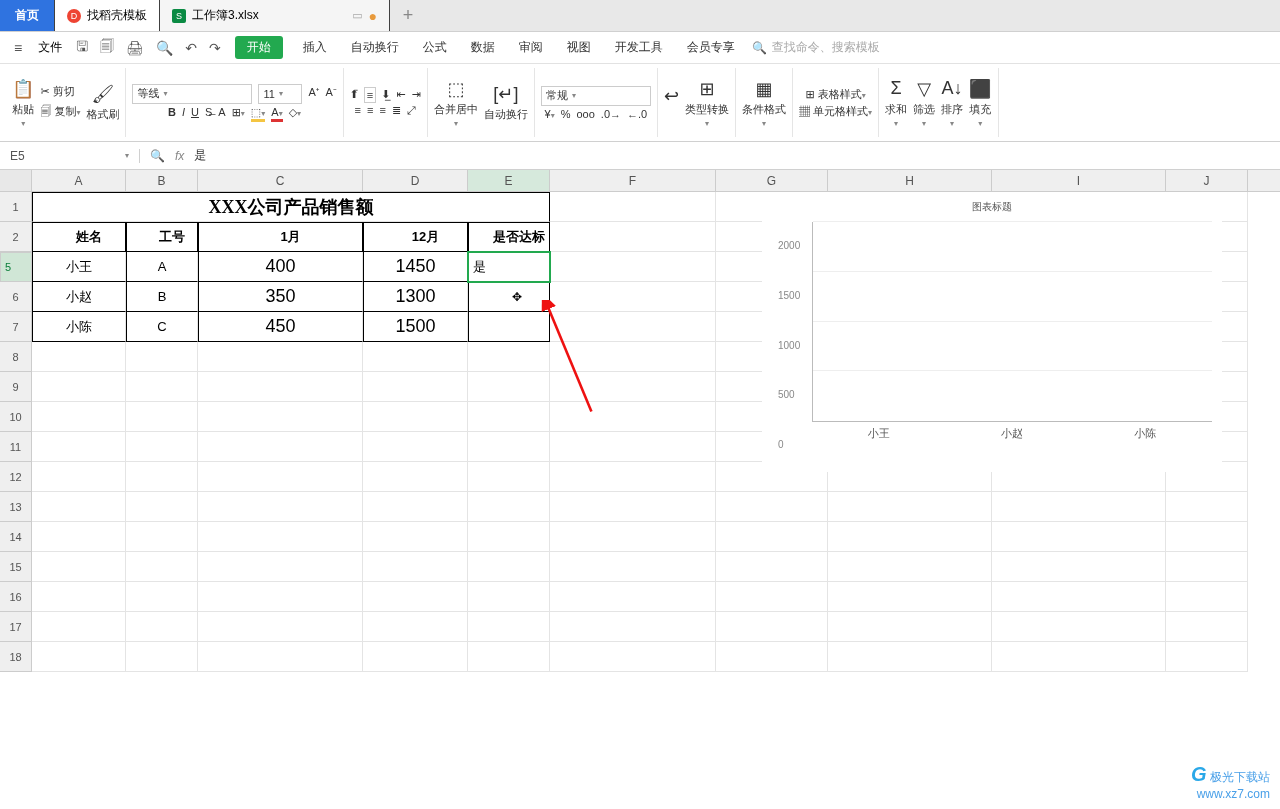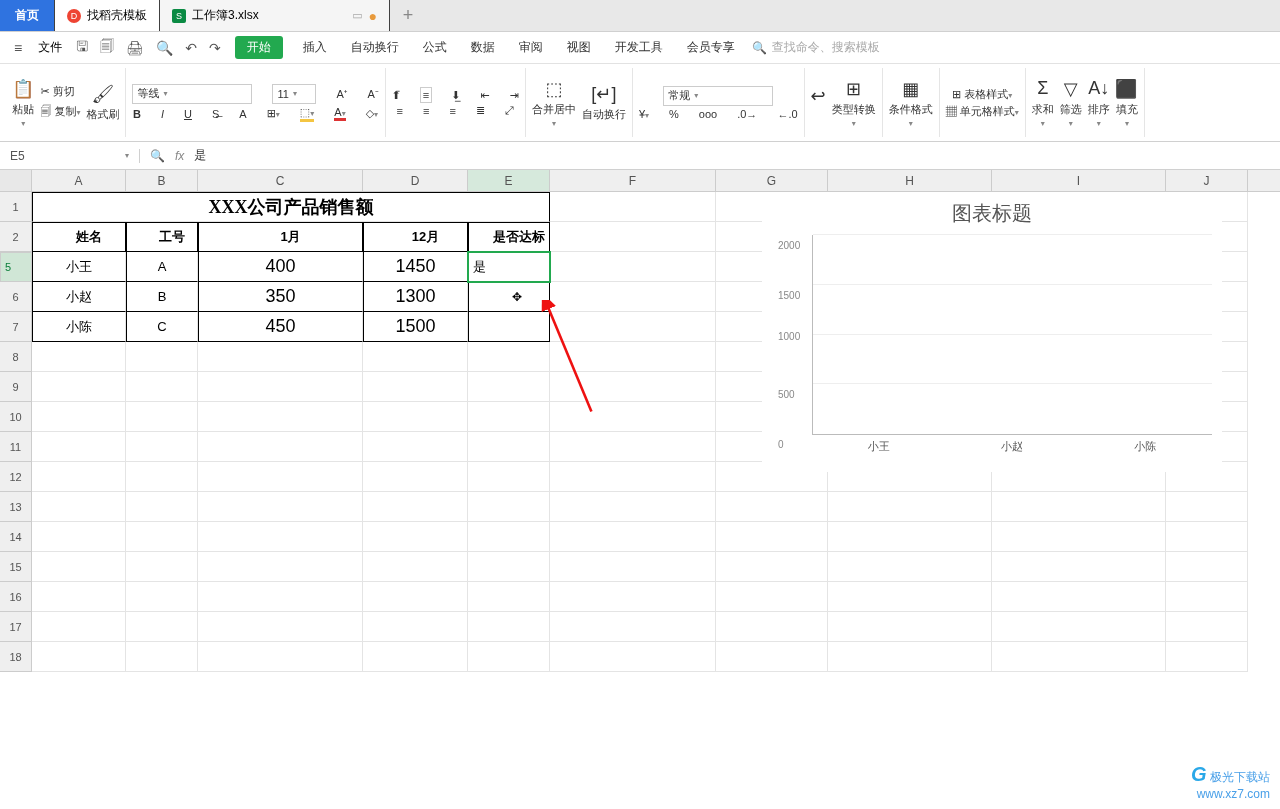--- a/index.html
+++ b/index.html
@@ -27,21 +27,21 @@
 .menubar .search{color:#aaa;padding:0 4px;display:flex;align-items:center;gap:4px;}
 .menubar .search .mag{font-size:12px;}
 
 
 .ribbon{height:78px;border-bottom:1px solid #d0d0d0;display:flex;align-items:stretch;padding:4px 6px;font-size:11px;color:#333;}
 .rgroup{display:flex;flex-direction:column;align-items:center;padding:0 6px;border-right:1px solid #e5e5e5;justify-content:center;gap:2px;}
 .rgroup.row2{flex-direction:row;gap:6px;}
 .rbtn-v{display:flex;flex-direction:column;align-items:center;gap:2px;font-size:11px;}
 .rico{font-size:18px;height:22px;display:flex;align-items:center;}
 .rpair{display:flex;flex-direction:column;gap:4px;align-items:flex-start;}
-.rrow{display:flex;gap:20px;align-items:center;}
+.rrow{display:flex;gap:6px;}
 .sel{border:1px solid #ccc;height:20px;background:#fff;padding:0 4px;display:flex;align-items:center;font-size:11px;gap:4px;}
 .car{font-size:8px;color:#888;}
 
 
 .fbar{height:28px;border-bottom:1px solid #d0d0d0;display:flex;align-items:center;font-size:12px;}
 .fbar .namebox{width:140px;border-right:1px solid #d0d0d0;padding:0 10px;display:flex;justify-content:space-between;align-items:center;color:#555;}
 .fbar .fxarea{display:flex;align-items:center;gap:10px;padding:0 10px;color:#888;}
 .fbar .fx{font-style:italic;}
 .fbar .val{color:#333;}
 
@@ -67,21 +67,21 @@
 .bordT{border-top:1.5px solid #000;}
 .bordB{border-bottom:1.5px solid #000;}
 .big{font-size:18px;}
 
 
 .cell.active{outline:2px solid #22a94f;outline-offset:-1px;z-index:3;}
 .ch.selh{background:#d6e9dc;}
 
 
 .chart{position:absolute;left:730px;top:0px;width:460px;height:280px;background:#fff;z-index:5;}
-.chart-title{text-align:center;font-size:20px;color:#555;padding:8px 0;}
+.chart-title{text-align:center;font-size:10px;color:#555;padding:8px 0;}
 .plot{position:relative;height:200px;margin:0 10px 0 50px;border-left:1px solid #bbb;border-bottom:1px solid #bbb;}
 .ylab{position:absolute;left:10px;font-size:10px;color:#888;transform:translateY(50%);}
 .gridline{position:absolute;left:50px;right:10px;border-top:1px solid #eee;}
 .bars{position:absolute;bottom:0;left:0;right:0;display:flex;justify-content:space-around;align-items:flex-end;height:100%;}
 .bgroup{display:flex;gap:4px;align-items:flex-end;width:80px;justify-content:center;}
 .bar1{width:30px;background:#4c9ac9;}
 .bar2{width:30px;background:#e8892f;}
 .xlabels{display:flex;justify-content:space-around;margin:4px 10px 0 50px;font-size:11px;color:#555;}
 .legend{text-align:center;font-size:11px;color:#555;margin-top:8px;}
 .legend .sw{display:inline-block;width:8px;height:8px;margin:0 3px 0 10px;}
@@ -526,21 +526,21 @@
               </div>
             </div>
           </div>
      <div class="xlabels">
        <span>小王</span>
        <span>小赵</span>
        <span>小陈</span>
      </div>
    <div class="ylab" style="bottom: 28px; position: absolute; left: 16px;">0</div>
           <div class="ylab" style="bottom: 77.75px; position: absolute; left: 16px;">500</div>
-          <div class="ylab" style="bottom: 136px; position: absolute; left: 16px;">1000</div>
+          <div class="ylab" style="bottom: 127px; position: absolute; left: 16px;">1000</div>
           <div class="ylab" style="bottom: 177.25px; position: absolute; left: 16px;">1500</div>
           <div class="ylab" style="bottom: 227px; position: absolute; left: 16px;">2000</div>
         </div>
 
   </div>
  </div>
 </div>
 
 <svg class="arrow" viewBox="0 0 70 140">
   <defs>

